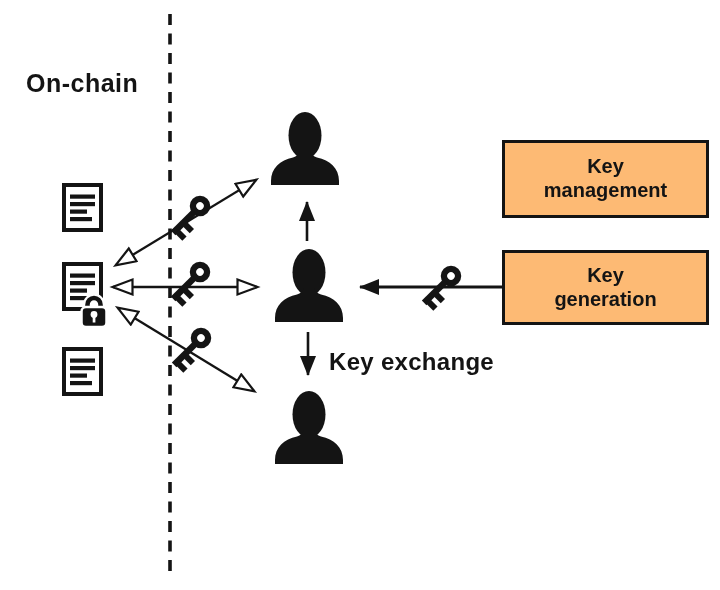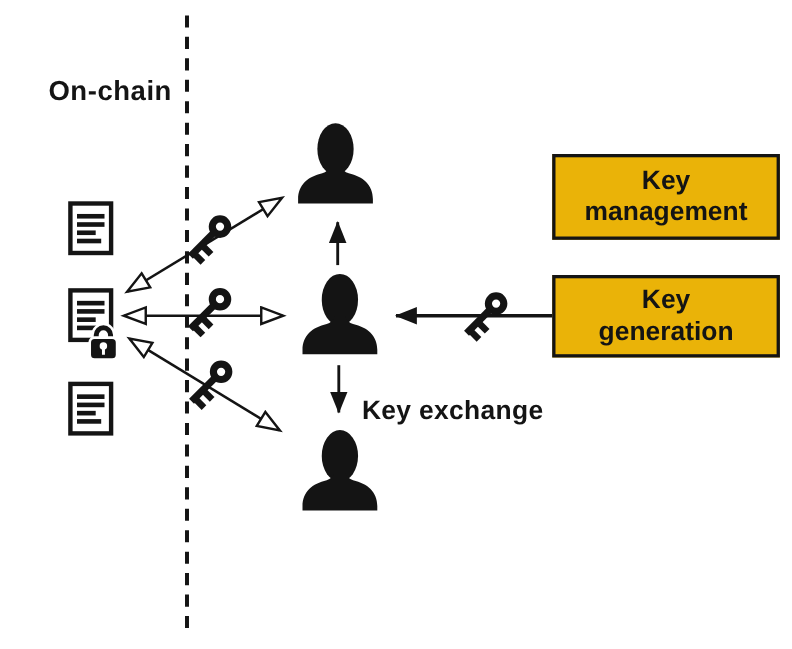--- a/index.html
+++ b/index.html
@@ -3,30 +3,30 @@
 <meta charset="utf-8">
 <style>
   html,body{margin:0;padding:0;background:#fff;}
   #stage{
     position:relative;width:720px;height:590px;background:#fff;
     font-family:"Liberation Sans","DejaVu Sans",sans-serif;color:#141414;
     overflow:hidden;
   }
   .lbl{position:absolute;font-weight:bold;white-space:nowrap;}
   .lbl-region{font-size:25px;letter-spacing:.5px;}
-  .lbl-annot{font-size:24px;letter-spacing:.3px;margin-top:12px;}
-  #on-chain{left:44px;top:69px;}
+  .lbl-annot{font-size:24px;letter-spacing:.3px;}
+  #on-chain{left:26px;top:69px;}
   #off-chain{left:188px;top:69px;}
   #key-exchange{left:329px;top:348px;}
   #participants{left:238px;top:498px;}
   .node{
     position:absolute;left:502px;width:201px;border:3px solid #141414;
     display:flex;align-items:center;justify-content:center;text-align:center;
-    font-weight:bold;font-size:24px;line-height:1.18;white-space:pre-line;
-    background:#eab308;box-sizing:content-box;
+    font-weight:bold;font-size:20px;line-height:1.18;white-space:pre-line;
+    background:#fdba74;box-sizing:content-box;
   }
   #key-management{top:140px;height:72px;}
   #key-generation{top:250px;height:69px;}
   .bc-box{
     position:absolute;left:20px;top:164px;width:121px;height:295px;
     border:2.5px solid #141414;background:#fff;z-index:1;
   }
   .bc-label{
     position:absolute;left:0;bottom:5px;width:100%;text-align:center;
     font-weight:bold;font-size:17.5px;

